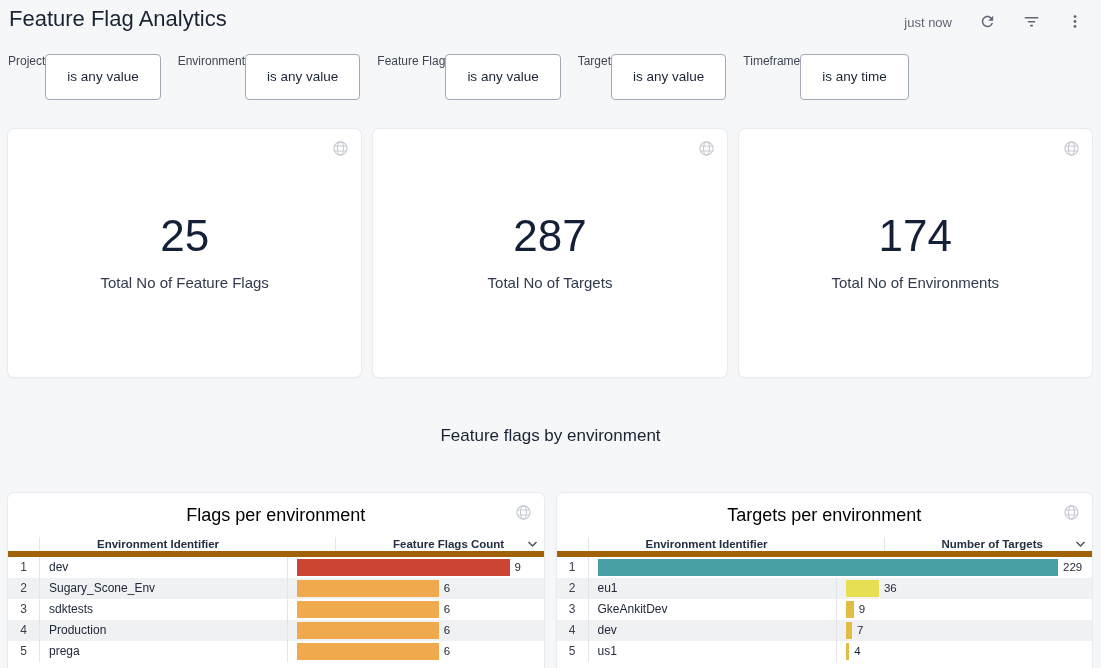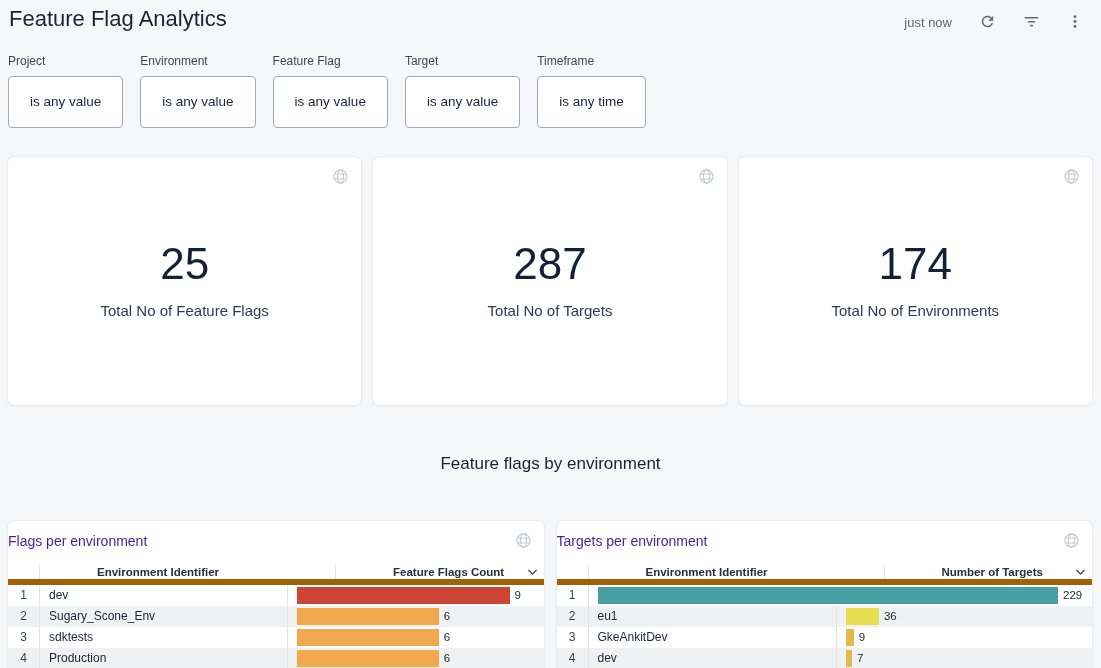--- a/index.html
+++ b/index.html
@@ -11,45 +11,45 @@
     position:relative;
   }
   
   .topbar { display:flex; justify-content:space-between; align-items:flex-end; padding:5px 18px 0 9px; }
   .page-title { font-size:22px; font-weight:500; color:#1a2333; line-height:1.25; }
   .topbar-actions { display:flex; align-items:center; gap:27px; margin-top:4px; color:#5f6673; }
   .refresh-txt { font-size:13px; color:#5f6673; }
   .icon-btn { display:inline-flex; align-items:center; justify-content:center; background:none; border:none; cursor:pointer; padding:0; }
   
   .filters { display:flex; gap:17px; padding:21px 8px 0 8px; }
-  .filter-group { display:flex; flex-direction:column; }
+  .filter-group { display:flex; }
   .filter-label { font-size:12px; color:#3e4554; margin-bottom:8px; }
   .filter-btn {
-    height:52px; padding:0 21px; background:#fff;
+    height:46px; padding:0 21px; background:#fff;
     border:1px solid #a3a9b4; border-radius:4px;
     font-family:inherit; font-size:13.5px; color:#1b2436; cursor:pointer;
     display:inline-flex; align-items:center; justify-content:center;
   }
   
   .card {
     background:#fff; border-radius:6px; position:relative;
     box-shadow:0 0 0 1px #e9ebef, 0 1px 3px rgba(20,30,60,.06);
   }
   .globe { position:absolute; top:12px; right:13px; }
   
   .kpi-row { display:flex; gap:12px; padding:29px 9px 0 8px; }
   .kpi-card { flex:1; height:248px; display:flex; flex-direction:column; align-items:center; justify-content:center; }
   .kpi-value { font-size:44px; font-weight:500; color:#141f38; line-height:1; }
   .kpi-label { margin-top:16px; font-size:15px; color:#303a4d; }
   
   .section-title { margin-top:49px; text-align:center; font-size:17px; font-weight:500; color:#1a2333; }
   
   .tables-row { display:flex; gap:13px; padding:47px 9px 0 8px; }
   .table-card { flex:1; height:205px; overflow:hidden; }
-  .table-title { font-size:14px; color:#4c1d95; padding-top:12px; height:32px; }
+  .table-title { text-align:center; font-size:18px; color:#000000; padding-top:12px; height:32px; }
   .tbl { margin-top:12px; }
   .thead { display:flex; align-items:center; height:20px; border-bottom:6px solid #a16207;
            font-size:11.5px; font-weight:bold; color:#242d42;gap:48px; }
   .trow  { display:flex; align-items:center; height:21px; font-size:12px; color:#20283a; }
   .trow:nth-child(even) { background:#f0f1f3; }
   .cell-num { width:32px; flex:none; text-align:center; border-right:1px solid #e3e5e9;
               align-self:stretch; display:flex; align-items:center; justify-content:center; color:#39404e; }
   .cell-id  { width:248px; flex:none; padding-left:9px; border-right:1px solid #e3e5e9;
               align-self:stretch; display:flex; align-items:center; overflow:hidden; white-space:nowrap; }
   .cell-bar { flex:1; display:flex; align-items:center; padding-left:9px; padding-right:4px; min-width:0; }

